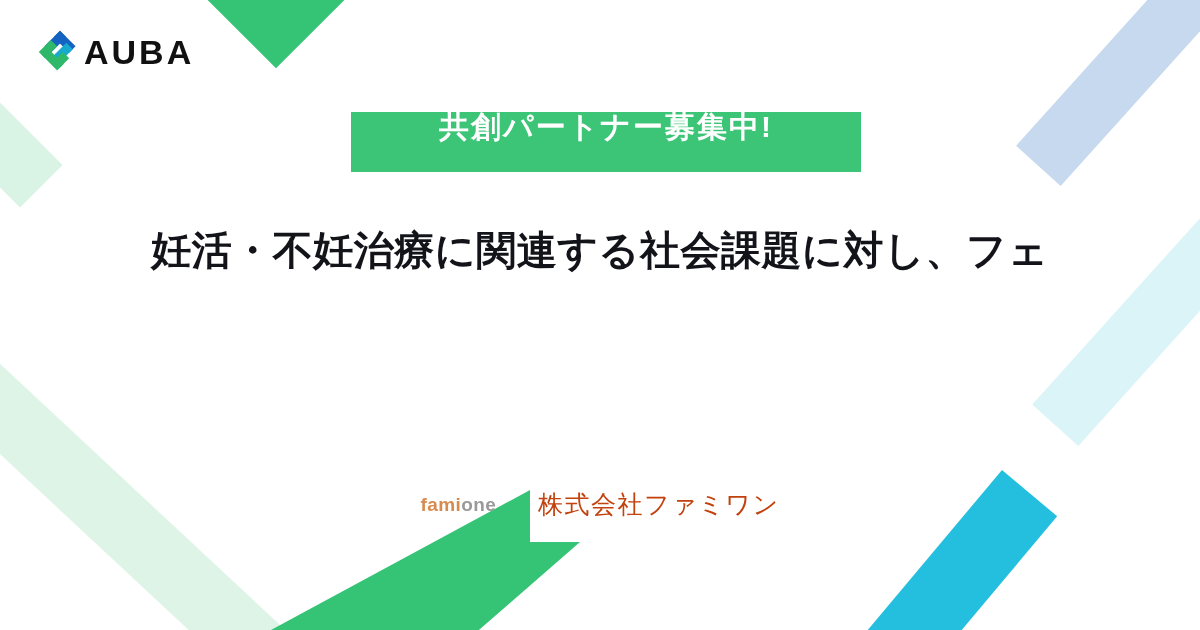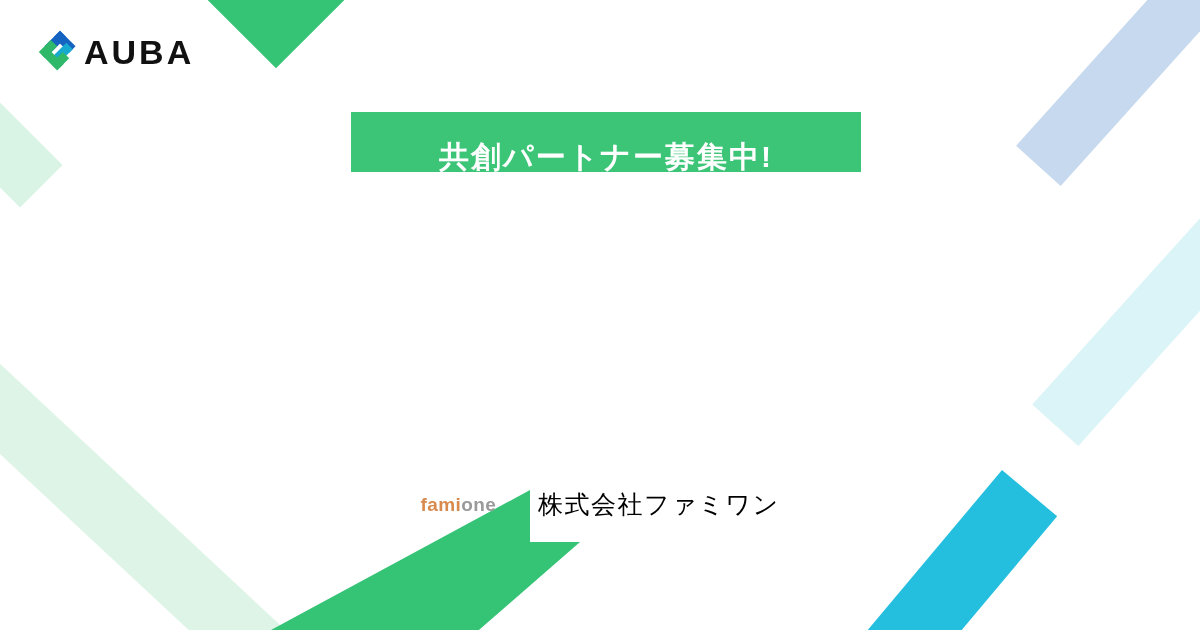--- a/index.html
+++ b/index.html
@@ -134,21 +134,21 @@
 
   
   .badge {
     position: absolute;
     left: 351px;
     top: 112px;
     width: 510px;
     height: 60px;
     background: #3cc477;
     display: flex;
-    align-items: flex-end;
+    align-items: flex-start;
     justify-content: center;
     box-sizing: border-box;
   }
   .badge-text {
     color: #ffffff;
     font-size: 30px;
     font-weight: 700;
     letter-spacing: 2px;
     line-height: 1;
     white-space: nowrap;
@@ -192,21 +192,21 @@
     line-height: 1;
     white-space: nowrap;
     font-family: "Liberation Sans", "DejaVu Sans", sans-serif;
   }
   .partner-logo .pl-a { color: #d98a4e; }
   .partner-logo .pl-b { color: #9a9a9a; }
 
   .company-name {
     font-size: 25px;
     font-weight: 400;
-    color: #000000;
+    color: #c2410c;
     letter-spacing: 1.5px;
     line-height: 1;
     white-space: nowrap;
     font-family: "Liberation Sans", "DejaVu Sans", sans-serif;
   }
 </style>
 </head>
 <body>
 
 <div id="ogp-card">
@@ -240,20 +240,21 @@
       </svg>
     </span>
     <span class="brand-wordmark">AUBA</span>
   </div>
 
   <div class="badge">
     <span class="badge-text">共創パートナー募集中!</span>
   </div>
 
   <h1 class="headline">
+    <span class="headline-line">妊活・不妊治療に関連する社会課題に対し、フェ</span>
   </h1>
 
   <div class="footer">
     <span class="partner-logo">
       <span class="pl-a">fami</span><span class="pl-b">one</span>
     </span>
     <span class="company-name">株式会社ファミワン</span>
   </div>
 
 </div>

